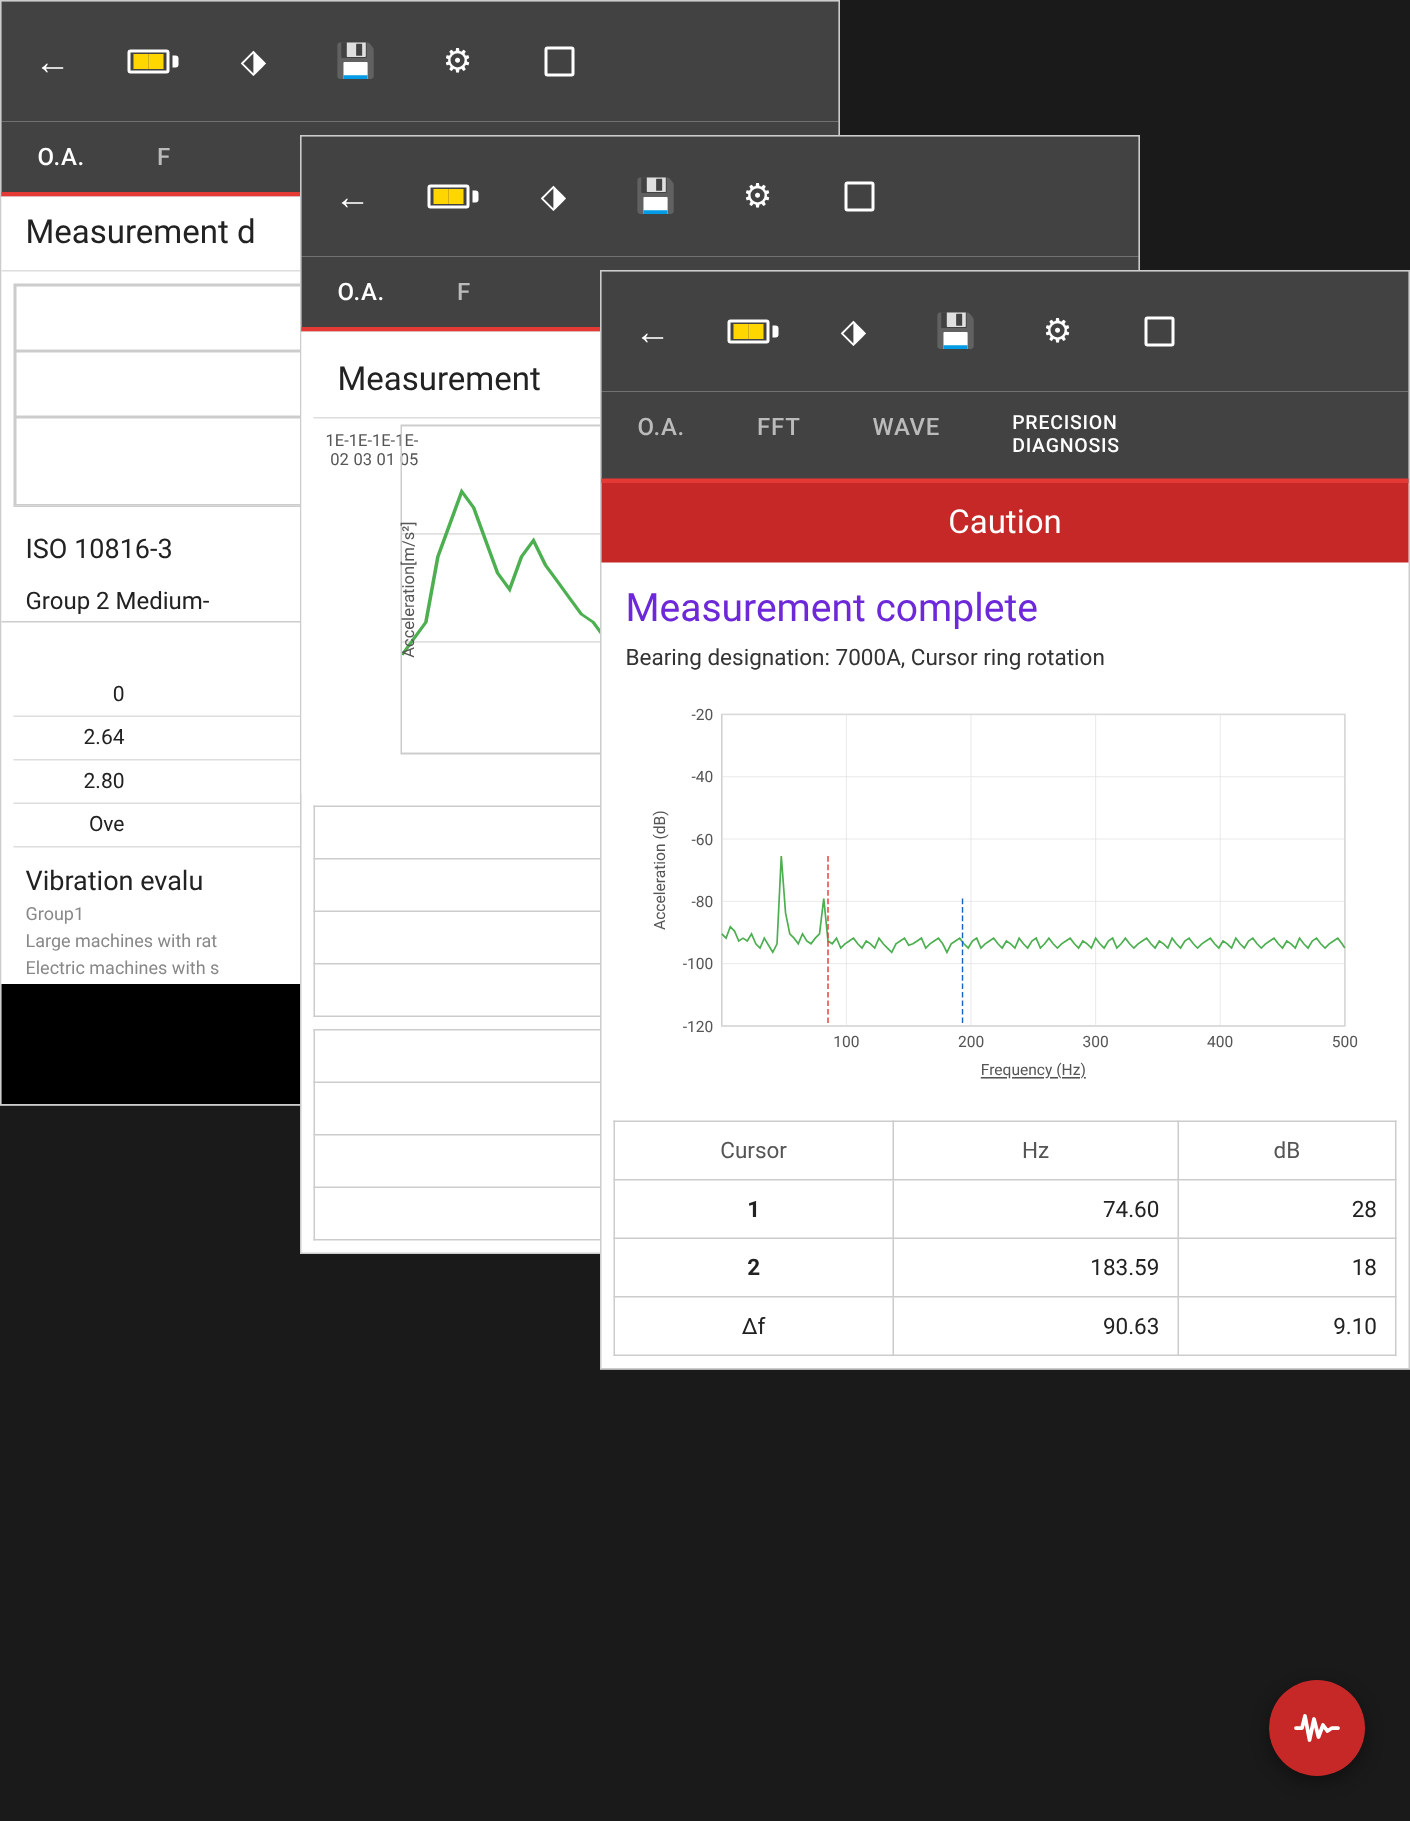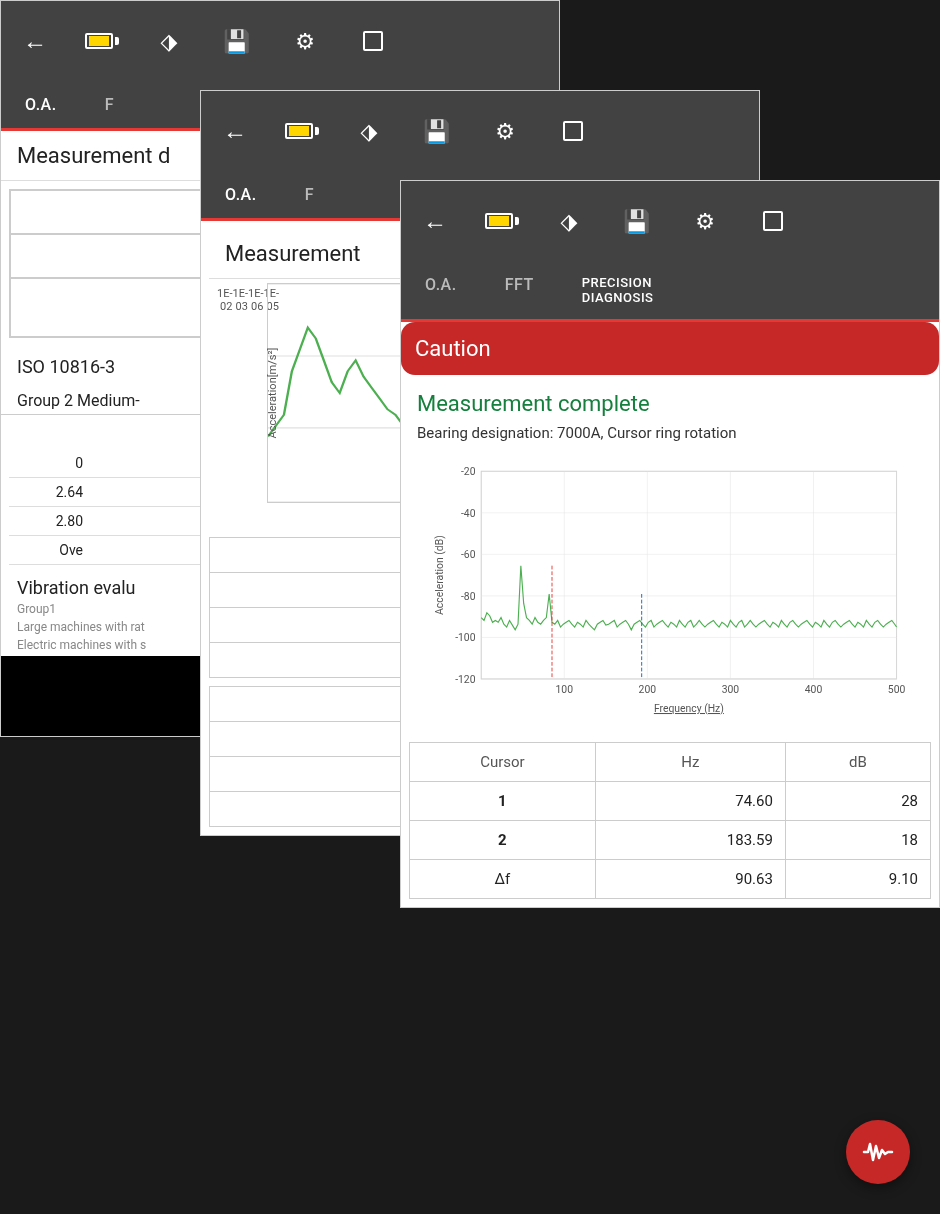--- a/index.html
+++ b/index.html
@@ -178,31 +178,30 @@
 
     .result-title {
       font-size: 26px;
       font-weight: 400;
       padding: 16px;
       color: #222;
     }
     .caution-bar {
       background: #c62828;
       color: #fff;
-      text-align: left;
+      text-align: center;
       font-size: 22px;
       padding: 14px;
       margin: 0 0 8px;
-      border-radius: 14px;
     }
     .complete-title {
-      font-size: 22px;
+      font-size: 26px;
       font-weight: 400;
       padding: 8px 16px 4px;
-      color: #15803d;
+      color: #6d28d9;
     }
     .bearing-info {
       font-size: 15px;
       padding: 4px 16px;
       color: #333;
     }
     .sensitivity-info {
       font-size: 15px;
       padding: 4px 16px 8px;
       color: #333;
@@ -423,21 +422,21 @@
     <div class="tab-item">F</div>
   </div>
 
   <div style="background:#fff; padding:8px;">
     <div class="panel-title">Measurement</div>
     <div style="display:flex; align-items:stretch; height:220px; margin: 4px;">
 
       <div style="display:flex; justify-content:space-between; padding:4px 4px; font-size:11px; color:#555; width:54px; text-align:right;">
         <span>1E-02</span>
         <span>1E-03</span>
-        <span>1E-06</span>
+        <span>1E-01</span>
         <span>1E-05</span>
       </div>
 
       <div style="flex:1; position:relative;">
         <svg width="100%" height="100%" viewBox="0 0 300 200" preserveAspectRatio="none" style="border:1px solid #ccc;">
 
           <line x1="0" y1="0" x2="300" y2="0" stroke="#e0e0e0"></line>
           <line x1="0" y1="66" x2="300" y2="66" stroke="#e0e0e0"></line>
           <line x1="0" y1="132" x2="300" y2="132" stroke="#e0e0e0"></line>
           <line x1="0" y1="200" x2="300" y2="200" stroke="#e0e0e0"></line>
@@ -509,20 +508,21 @@
       <span class="settings-icon">⚙</span>
     </div>
     <div class="icon-btn">
       <div class="square-icon"></div>
     </div>
   </div>
 
   <div class="tabs-3">
     <div class="tab-item">O.A.</div>
     <div class="tab-item">FFT</div>
+    <div class="tab-item">WAVE</div>
     <div class="tab-item active" style="font-size:13px;">PRECISION<br>DIAGNOSIS</div>
   </div>
 
 
   <div class="caution-bar">Caution</div>
 
   <div class="complete-title">Measurement complete</div>
   <div class="bearing-info">Bearing designation: 7000A, Cursor ring rotation</div>
 
   <div style="margin: 8px 33px; position:relative; height:280px;text-decoration:underline;">

